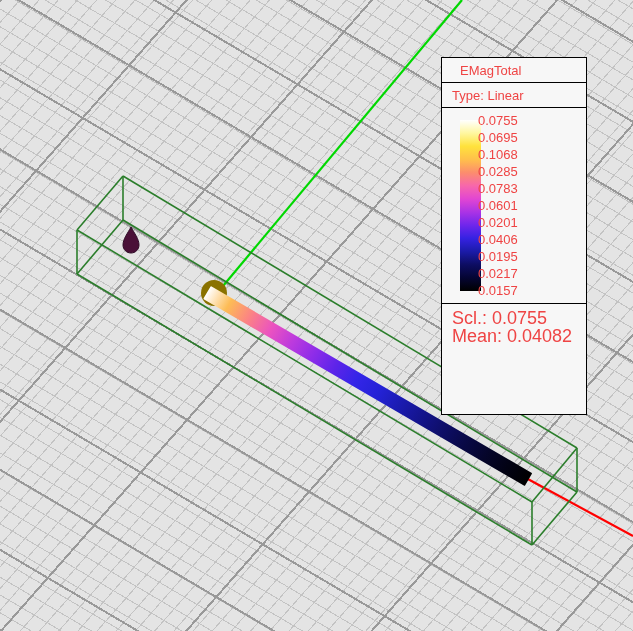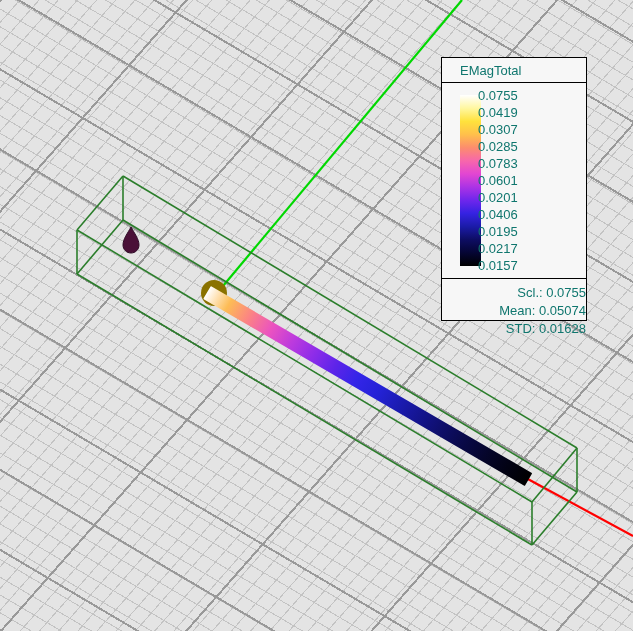--- a/index.html
+++ b/index.html
@@ -30,37 +30,37 @@
   #rod{
     position:absolute;left:207px;top:284.5px;
     width:372px;height:15px;
     transform:rotate(30.2deg);
     transform-origin:0 50%;
     border-radius:1px;
   }
   
   #legend{
     position:absolute;left:441px;top:57px;
-    width:146px;height:264px;
+    width:146px;height:358px;
     background:var(--panel-bg,#f7f7f7);
     border:1.5px solid var(--panel-border,#000);
-    color:#0f766e;font-size:13px;line-height:normal;
+    color:#ef4444;font-size:13px;line-height:normal;
   }
   .lg-row{border-bottom:1px solid #000;height:25px;display:flex;align-items:center;}
   #lg-title{padding-left:18px;}
   #lg-type{padding-left:10px;}
   #lg-scale{position:relative;height:196px;border-bottom:1px solid #000;}
   #colorbar{
     position:absolute;left:18px;top:12px;
     width:21px;height:171px;
   }
   #scale-labels{position:absolute;left:36px;top:3.5px;}
   .scale-label{height:17.1px;line-height:17.1px;font-size:13px;}
   #lg-stats{padding:5px 0 0 10px;}
-  .stat-line{height:18px;line-height:18px;font-size:13px;text-align:right;}
+  .stat-line{height:18px;line-height:18px;font-size:18px;}
 </style>
 </head>
 <body>
 
 <div id="viewport">
 
   <div id="grid"></div>
 
   <svg id="scene" width="633" height="631" viewBox="0 0 633 631">
 
@@ -87,36 +87,36 @@
 
     <circle id="ring" cx="214" cy="293" r="13"></circle>
 
     <path id="droplet" d="M131 227 C134.5 233.5, 139 239, 139 245 C139 249.6 135.4 253 131 253 C126.6 253 123 249.6 123 245 C123 239 127.5 233.5, 131 227 Z"></path>
   </svg>
 
   <div id="rod" style="background: linear-gradient(to right, rgb(255, 255, 255), rgb(253, 188, 85), rgb(251, 129, 134), rgb(234, 82, 193), rgb(187, 58, 222), rgb(140, 44, 233), rgb(92, 36, 233), rgb(51, 37, 232), rgb(36, 34, 214), rgb(27, 27, 176), rgb(20, 20, 140), rgb(14, 14, 104), rgb(9, 9, 71), rgb(5, 5, 43), rgb(2, 2, 20), rgb(0, 0, 0));"></div>
 
   <div id="legend">
     <div class="lg-row" id="lg-title">EMagTotal</div>
+    <div class="lg-row" id="lg-type">Type: Linear</div>
     <div id="lg-scale">
       <div id="colorbar" style="background: linear-gradient(rgb(255, 255, 255), rgb(255, 247, 160), rgb(255, 226, 60), rgb(255, 192, 75), rgb(252, 141, 109), rgb(247, 103, 171), rgb(226, 70, 210), rgb(171, 51, 229), rgb(111, 38, 236), rgb(53, 34, 226), rgb(27, 27, 168), rgb(13, 13, 98), rgb(5, 5, 51), rgb(0, 0, 0));"></div>
       <div id="scale-labels">
         <div class="scale-label">0.0755</div>
-        <div class="scale-label">0.0419</div>
-        <div class="scale-label">0.0307</div>
+        <div class="scale-label">0.0695</div>
+        <div class="scale-label">0.1068</div>
         <div class="scale-label">0.0285</div>
         <div class="scale-label">0.0783</div>
         <div class="scale-label">0.0601</div>
         <div class="scale-label">0.0201</div>
         <div class="scale-label">0.0406</div>
         <div class="scale-label">0.0195</div>
         <div class="scale-label">0.0217</div>
         <div class="scale-label">0.0157</div>
       </div>
     </div>
     <div id="lg-stats">
       <div class="stat-line">Scl.: 0.0755</div>
-      <div class="stat-line">Mean: 0.05074</div>
-      <div class="stat-line">STD: 0.01628</div>
+      <div class="stat-line">Mean: 0.04082</div>
     </div>
   </div>
 
 </div>
 
 </body></html>

